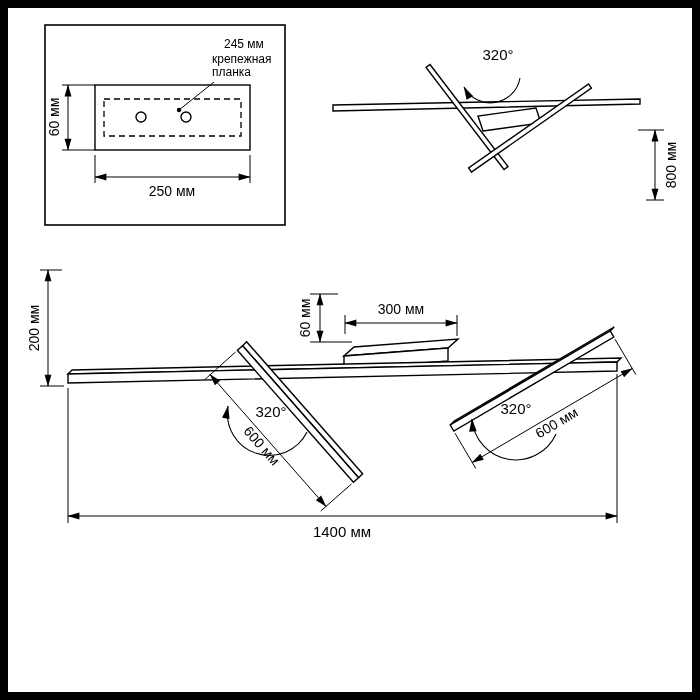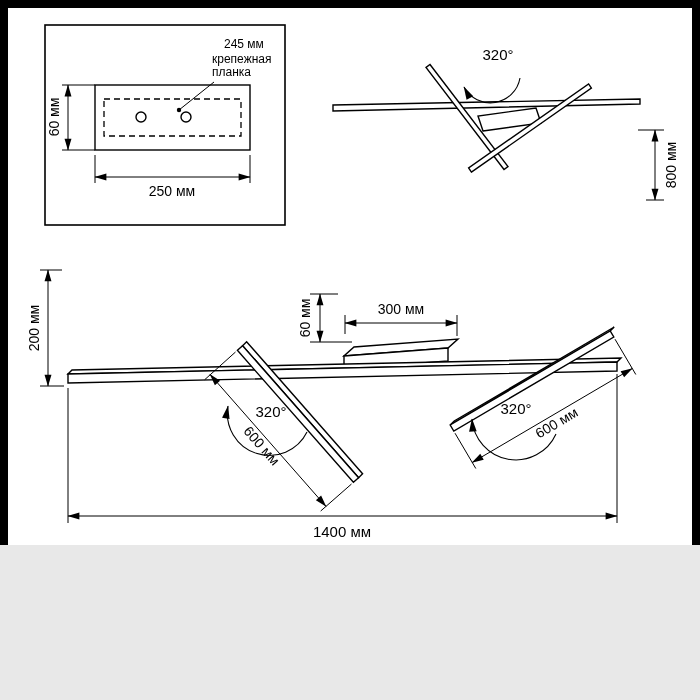--- a/index.html
+++ b/index.html
@@ -1,16 +1,16 @@
 <!DOCTYPE html>
 <html><head>
 <meta charset="utf-8">
 <style>
   html,body{margin:0;padding:0;background:#e8e8e8;}
-  .page{width:700px;height:545px;position:relative;background:#14b8a6;overflow:hidden;}
+  .page{width:700px;height:700px;position:relative;background:#14b8a6;overflow:hidden;}
   svg{display:block;}
   text{font-family:"Liberation Sans","DejaVu Sans",sans-serif;font-size:14px;fill:#000;}
   .t12{font-size:12px;}
   .t15{font-size:15px;}
   .mid{text-anchor:middle;}
   .ol{fill:#ffffff;stroke:#000;stroke-width:1.4;stroke-linejoin:miter;}
   .ln{fill:#ffffff;stroke:#000;stroke-width:1.4;}
   .dash{fill:none;stroke:#000;stroke-width:1.3;stroke-dasharray:6 4;}
   .dima{stroke:#000;stroke-width:1;fill:none;marker-start:url(#arr);marker-end:url(#arr);}
   .ext{stroke:#000;stroke-width:1;fill:none;}

